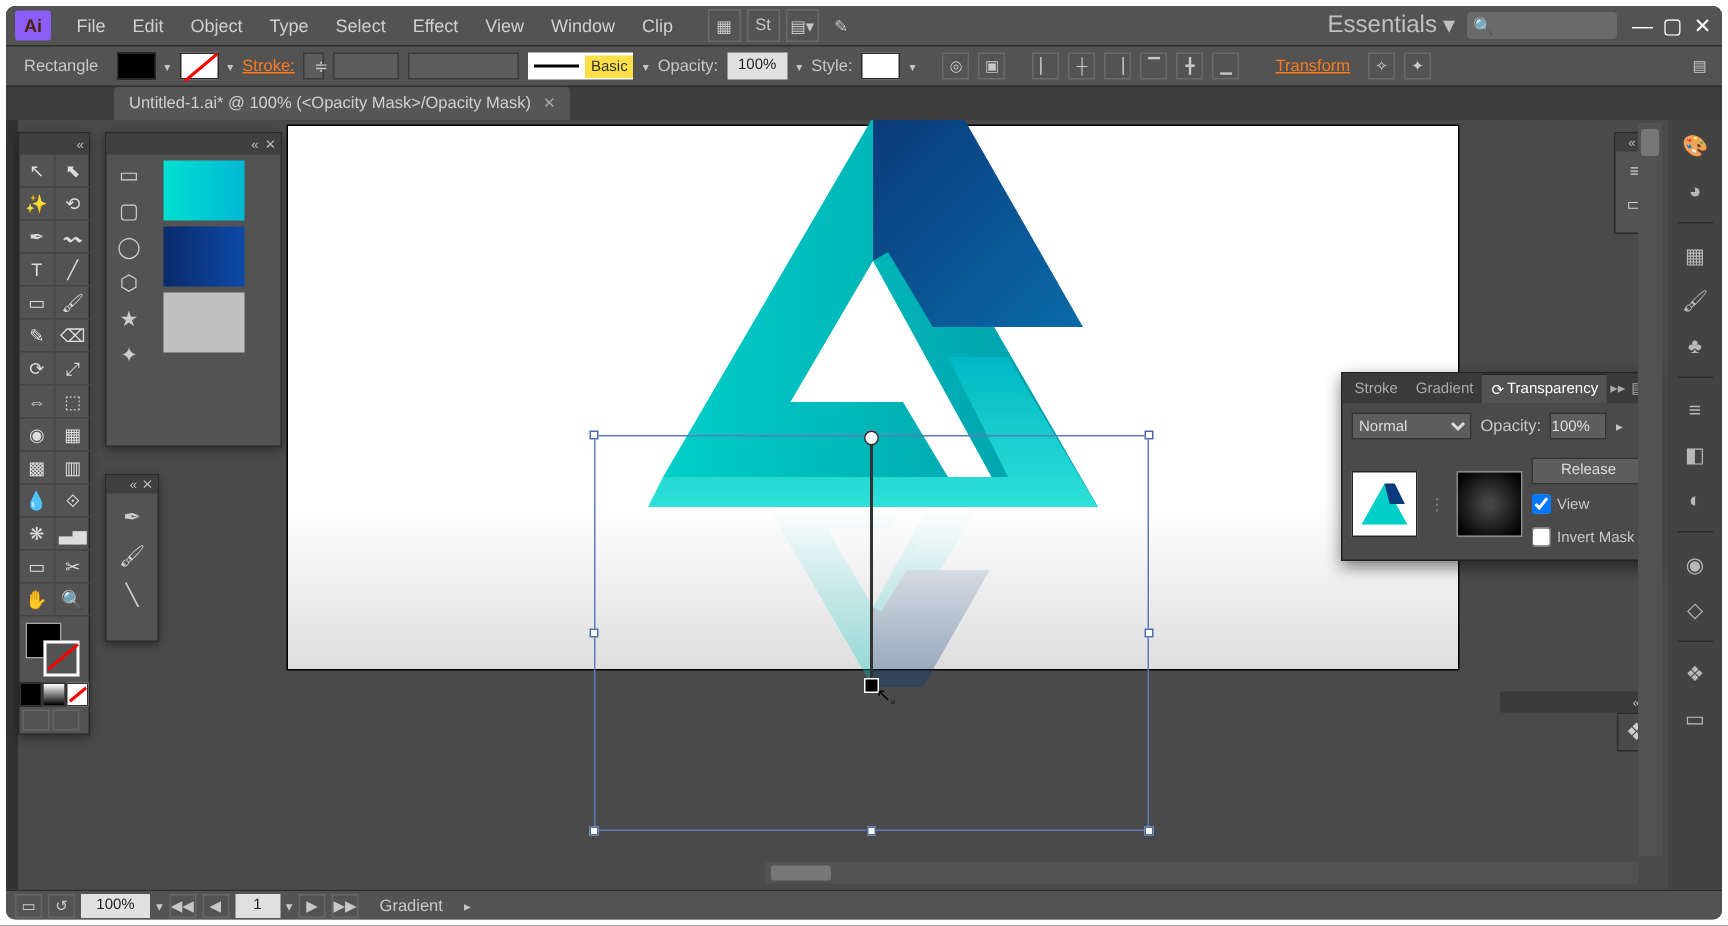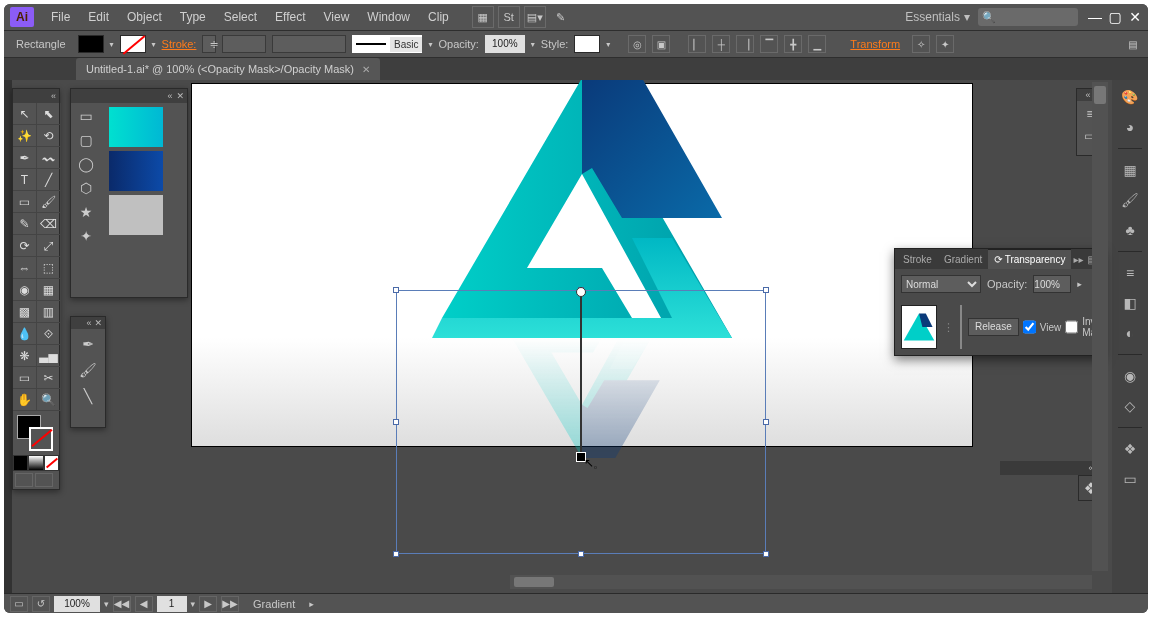--- a/index.html
+++ b/index.html
@@ -5,36 +5,36 @@
 * { margin: 0; padding: 0; box-sizing: border-box; font-family: "Segoe UI", Tahoma, sans-serif; user-select: none; }
 body { background: #fff; width: 1152px; height: 617px; overflow: hidden; border-radius: 10px; }
 .shell { position: absolute; inset: 4px; background: #4a4a4a; border-radius: 6px; overflow: hidden; display: flex; flex-direction: column; }
 
 
 .menubar { height: 26px; background: #535353; display: flex; align-items: center; color: #d0d0d0; font-size: 12px; padding: 0 6px; gap: 0; }
 .menubar .logo { width: 24px; height: 20px; background: #8b5cf6; color: #4c2200; font-weight: bold; font-size: 12px; display: flex; align-items: center; justify-content: center; border-radius: 2px; margin-right: 8px; }
 .menubar .mitem { padding: 16px 9px; height: 26px; display: flex; align-items: center; cursor: pointer; }
 .menubar .spacer { flex: 1; }
 .menubar .iconbtn { width: 22px; height: 22px; margin: 0 2px; border: 1px solid #6a6a6a; display: flex; align-items: center; justify-content: center; color: #c8c8c8; font-size: 11px; }
-.menubar .workspace { color: #c0c0c0; font-size: 12px; padding: 0 8px; display: flex; align-items: center; gap: 4px; }
+.menubar .workspace { color: #c0c0c0; font-size: 16px; padding: 0 8px; display: flex; align-items: center; gap: 4px; }
 .menubar .search { width: 100px; height: 18px; background: #6a6a6a; border-radius: 3px; display: flex; align-items: center; padding: 0 4px; color: #bbb; font-size: 11px; }
 .menubar .winbtns { display: flex; gap: 6px; margin-left: 10px; }
 .menubar .winbtns span { width: 14px; height: 14px; color: #fff; font-size: 14px; display: flex; align-items: center; justify-content: center; }
 
 
 .ctrlbar { height: 28px; background: #535353; border-top: 1px solid #2e2e2e; border-bottom: 1px solid #2e2e2e; display: flex; align-items: center; color: #c8c8c8; font-size: 11px; padding: 0 6px; gap: 6px; }
 .ctrlbar .shapetext { padding: 0 6px; }
 .ctrlbar .swatch { width: 26px; height: 18px; border: 1px solid #2a2a2a; background: #000; display: inline-block; }
 .ctrlbar .swatch.none { background: #fff; position: relative; }
 .ctrlbar .swatch.none::after { content: ""; position: absolute; left: -1px; top: 8px; width: 28px; height: 2px; background: red; transform: rotate(-40deg); }
 .ctrlbar .strokelabel { color: #ff7b1a; text-decoration: underline; }
 .ctrlbar .drop { height: 18px; background: #5d5d5d; border: 1px solid #3a3a3a; padding: 0 6px; display: flex; align-items: center; }
 .ctrlbar .brush { width: 70px; height: 18px; background: #fff; display: flex; align-items: center; }
 .ctrlbar .brush .line { flex: 1; height: 2px; background: #000; margin: 0 4px; }
-.ctrlbar .brushlabel { background: #e5e5e5; color: #333; font-size: 10px; padding: 2px 4px; }
+.ctrlbar .brushlabel { background: #fde047; color: #333; font-size: 10px; padding: 2px 4px; }
 .ctrlbar .pct { width: 40px; height: 18px; background: #e0e0e0; color: #222; text-align: center; line-height: 18px; font-size: 10px; }
 .ctrlbar .iconsmall { width: 18px; height: 18px; border: 1px solid #6a6a6a; display: flex; align-items: center; justify-content: center; font-size: 10px; color: #c8c8c8; }
 .ctrlbar .transform { color: #ff7b1a; font-size: 11px; padding: 0 6px; text-decoration: underline; }
 
 
 .tabbar { height: 22px; background: #3e3e3e; display: flex; align-items: flex-end; padding-left: 72px; text-align: center; }
 .tabbar .tab { background: #565656; height: 22px; color: #d0d0d0; font-size: 11px; padding: 0 10px; display: flex; align-items: center; gap: 8px; border-top-left-radius: 3px; border-top-right-radius: 3px; }
 .tabbar .tab .close { font-size: 10px; color: #aaa; }
 
 
@@ -115,21 +115,21 @@
 .transpanel .tp-tabs { height:20px; background:#3a3a3a; display:flex; align-items:center; padding:0 2px;}
 .transpanel .tp-tabs .tpt { padding:0 6px; height:20px; display:flex; align-items:center; color:#aaa; font-size:10px;}
 .transpanel .tp-tabs .tpt.active { background:#525252; color:#fff; border-top:1px solid #222;}
 .transpanel .tp-tabs .tpops { margin-left:auto; display:flex; gap:4px; color:#aaa; font-size:10px; padding-right:4px;}
 .transpanel .row { display:flex; align-items:center; padding:6px; gap:6px;}
 .transpanel select,.transpanel input { background:#5d5d5d; border:1px solid #333; color:#ddd; font-size:10px; height:18px;}
 .transpanel .thumb1 { width:44px; height:44px; background:#fff; display:flex; align-items:center; justify-content:center; border:1px solid #222;}
 .transpanel .thumb1 svg{width:34px;height:34px;}
 .transpanel .thumb2 { width:44px; height:44px; background:radial-gradient(#444 10%, #000 90%); border:1px solid #888;}
 .transpanel .link { width:14px; text-align:center; color:#888;}
-.transpanel .rcol { display:flex; gap:4px; flex:1;align-items:center;}
+.transpanel .rcol { display:flex; flex-direction:column; gap:4px; flex:1;}
 .transpanel .btn { background:#5d5d5d; border:1px solid #333; color:#ddd; font-size:10px; height:18px; padding:0 6px; text-align:center; line-height:16px;}
 .transpanel label { display:flex; align-items:center; gap:4px; font-size:10px;}
 
 
 .layerspanel { position:absolute; right:44px; bottom:92px; width:26px; height:26px; background:#4a4a4a; border:1px solid #2a2a2a; display:flex; align-items:center; justify-content:center; color:#ccc;}
 .layerspanel-head { position:absolute; right:40px; bottom:118px; width:108px; height:14px; background:#3a3a3a; display:flex; align-items:center; justify-content:flex-end; gap:4px; font-size:9px; color:#bbb; padding-right:3px;}
 
 
 .statusbar { height: 20px; background:#535353; border-top:1px solid #2a2a2a; display:flex; align-items:center; color:#c8c8c8; font-size:11px; padding:0 6px; gap:4px;}
 .statusbar .sicon { width:18px; height:16px; border:1px solid #666; display:flex; align-items:center; justify-content:center; font-size:10px;}

